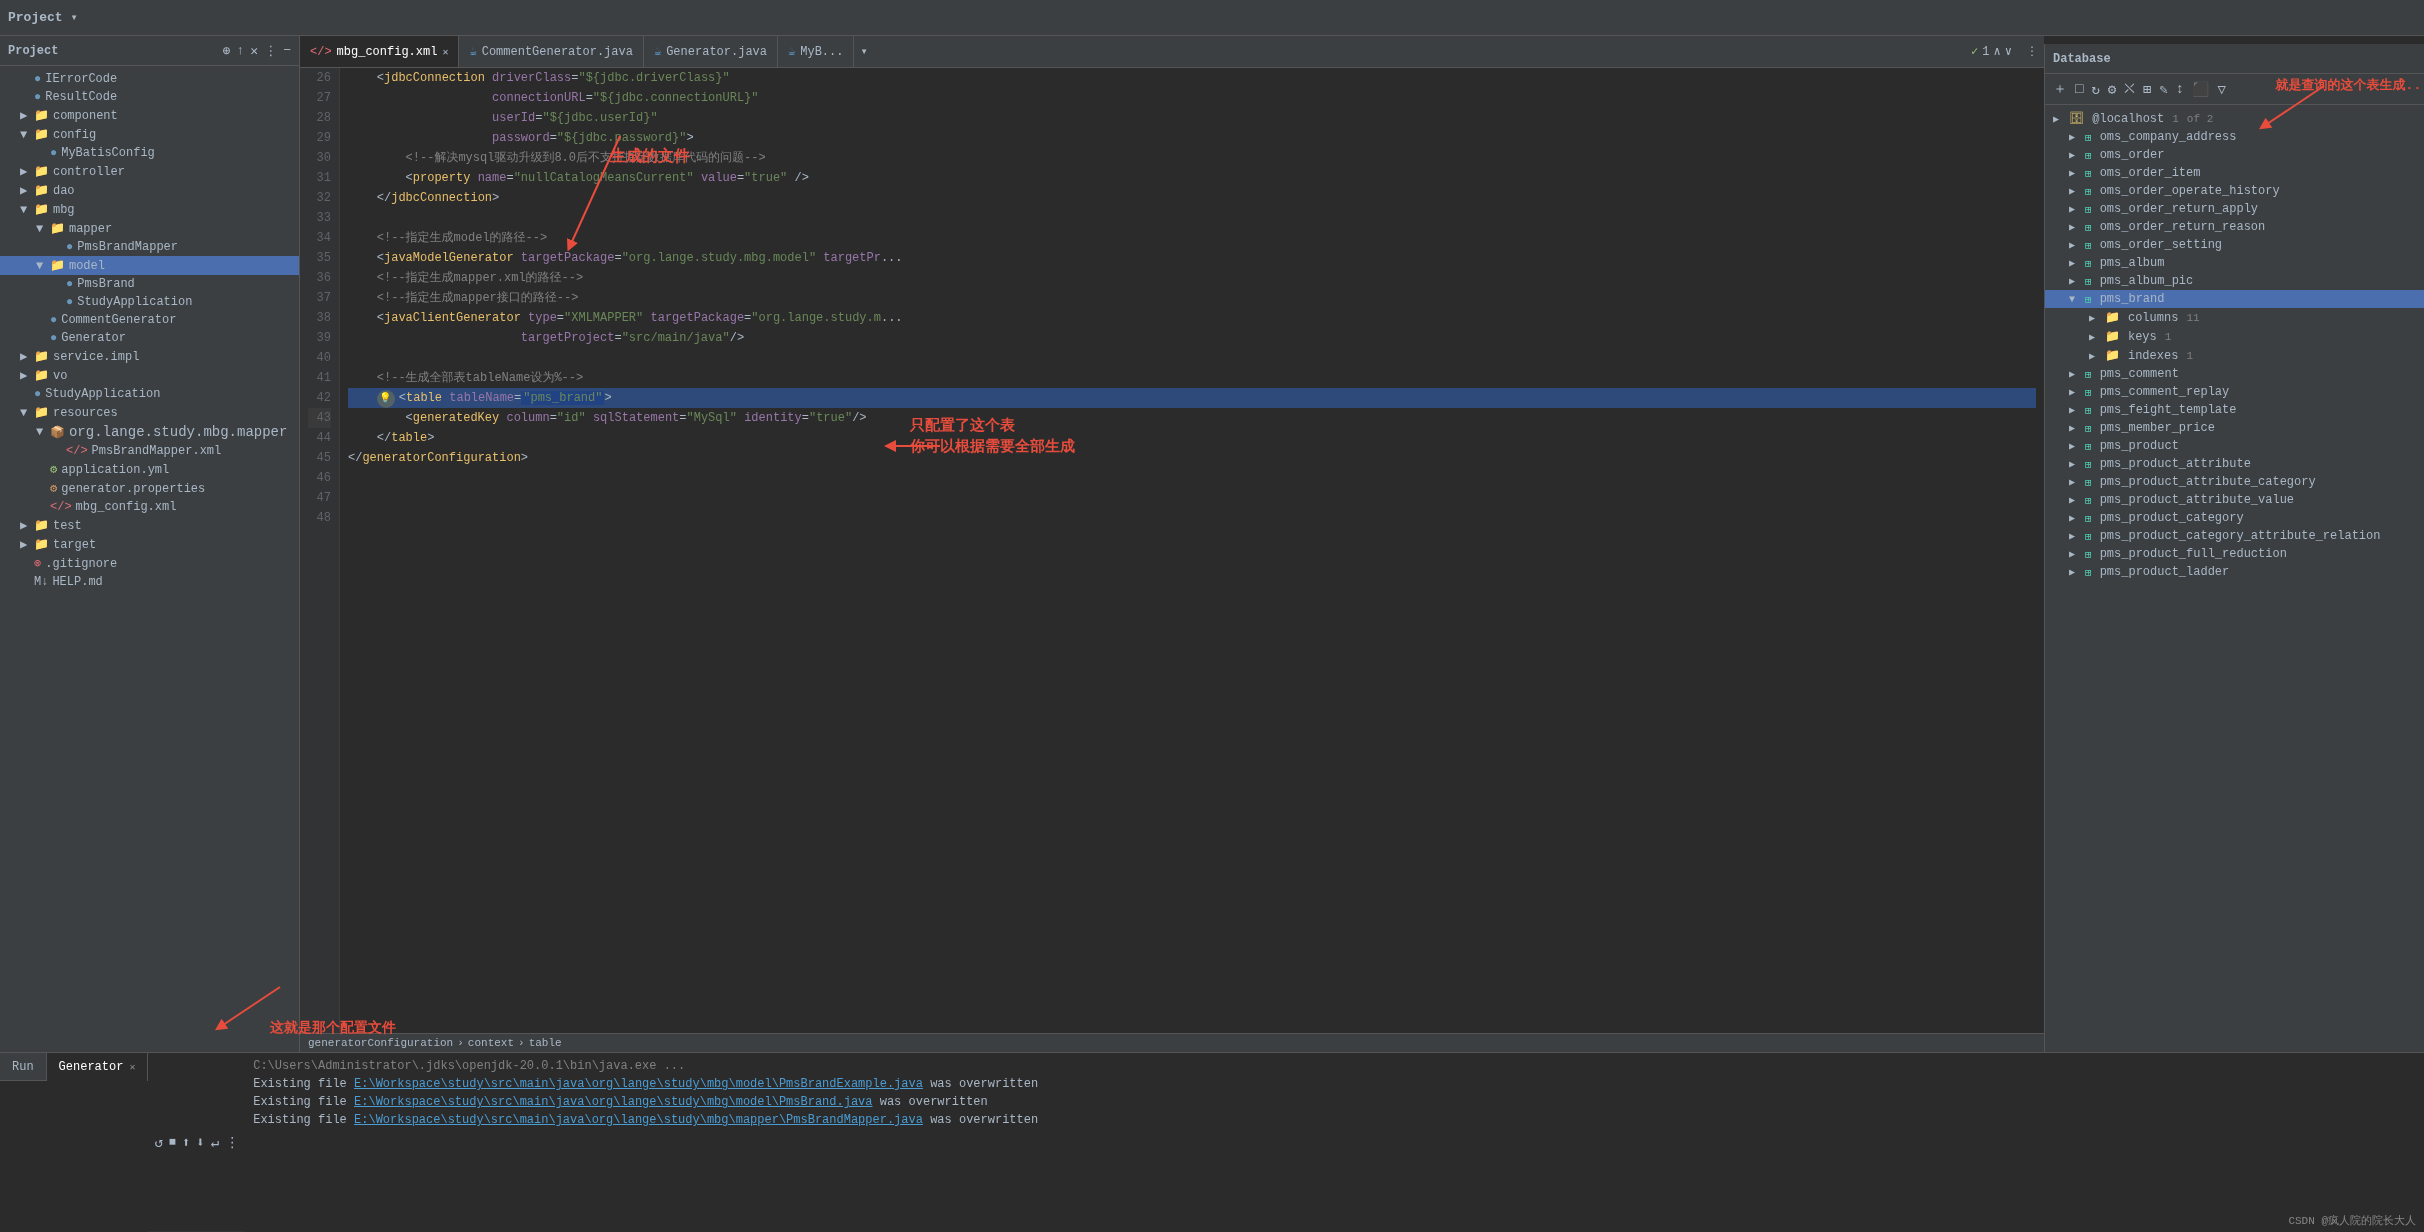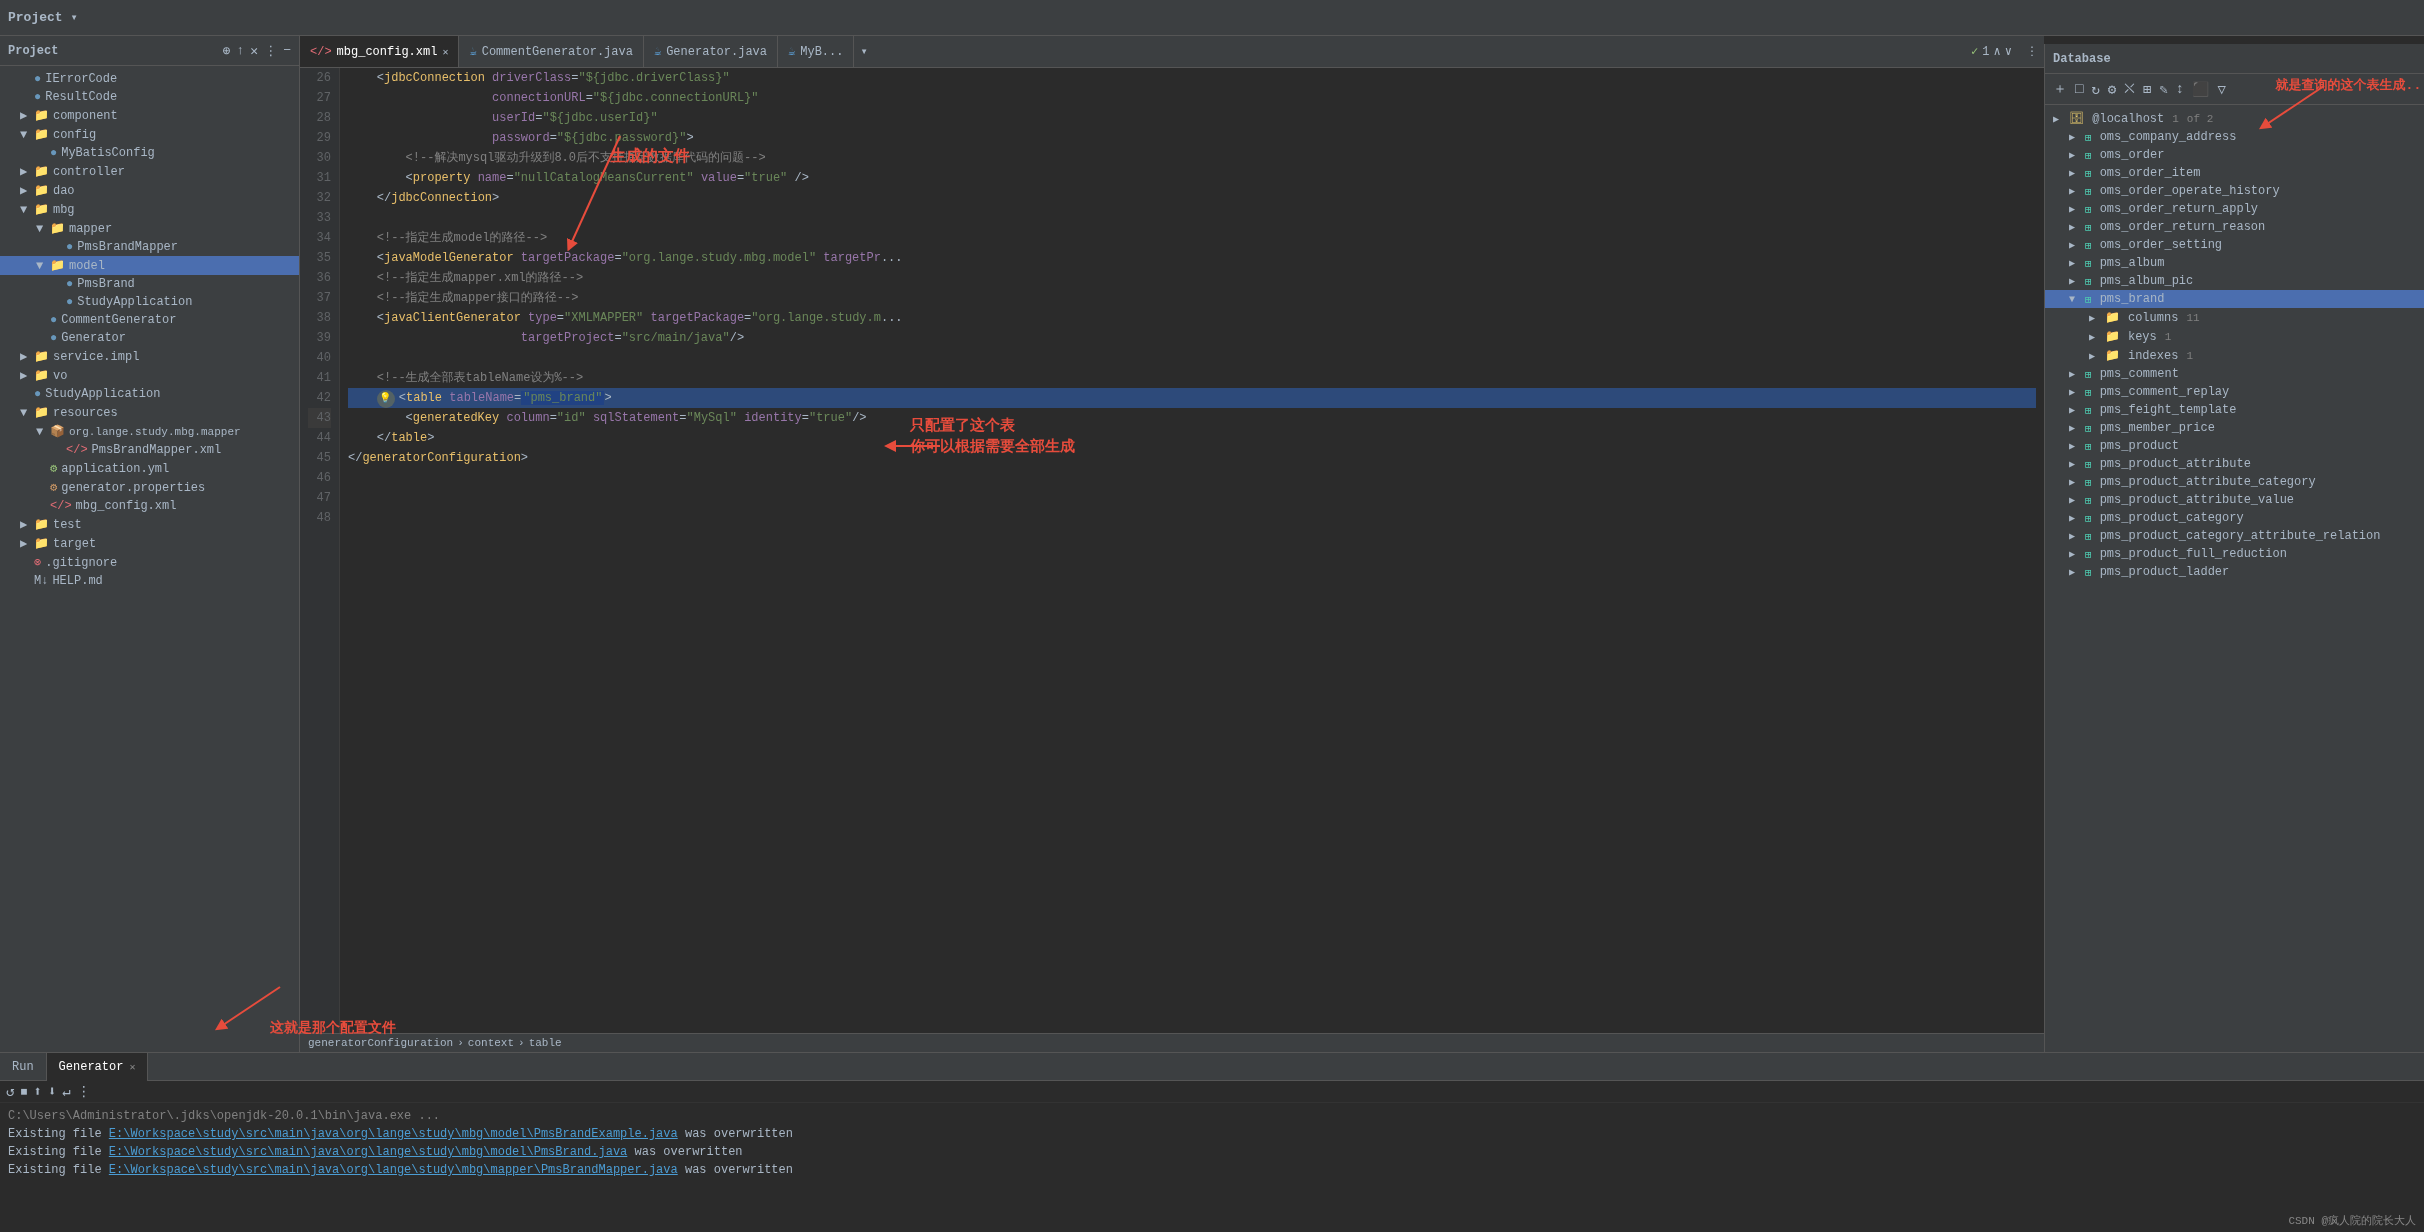--- a/index.html
+++ b/index.html
@@ -246,21 +246,20 @@
       font-size: 11px;
       margin-left: 4px;
     }
 
     
     .bottom-panel {
       height: 180px;
       background: #2b2b2b;
       border-top: 1px solid #555;
       display: flex;
-      flex-direction: column;
       flex-shrink: 0;
     }
     .bottom-tabs {
       display: flex;
       background: #3c3f41;
       border-bottom: 1px solid #555;
       height: 28px;
       align-items: center;
     }
     .bottom-tab {
@@ -488,21 +487,21 @@
           <span class="tree-indent"></span>
             <span class="tree-arrow">▼</span>
           <span class="tree-icon icon-folder">📁</span>
           <span>resources</span>
         </div>
         <div class="tree-item">
           <span class="tree-indent"></span>
             <span class="tree-indent"></span>
             <span class="tree-arrow">▼</span>
           <span class="tree-icon icon-package">📦</span>
-          <span style="font-size:11px;">org.lange.study.mbg.mapper</span>
+          <span style="font-size:14px;">org.lange.study.mbg.mapper</span>
         </div>
         <div class="tree-item">
           <span class="tree-indent"></span>
             <span class="tree-indent"></span>
             <span class="tree-indent"></span>
             <span class="tree-arrow"> </span>
           <span class="tree-icon icon-xml" style="color:#e06c75;">&lt;/&gt;</span>
           <span>PmsBrandMapper.xml</span>
         </div>
         <div class="tree-item">

